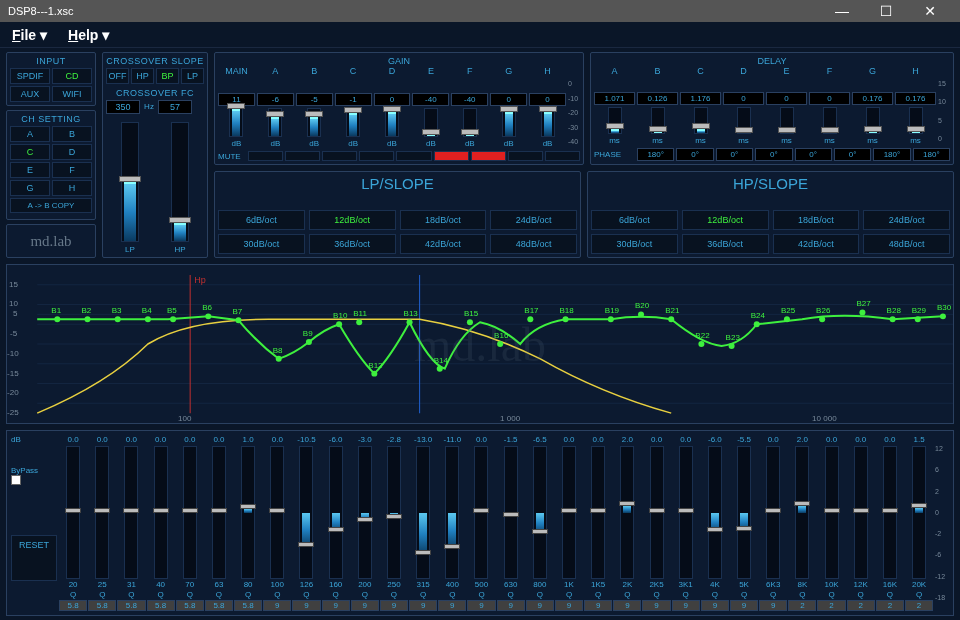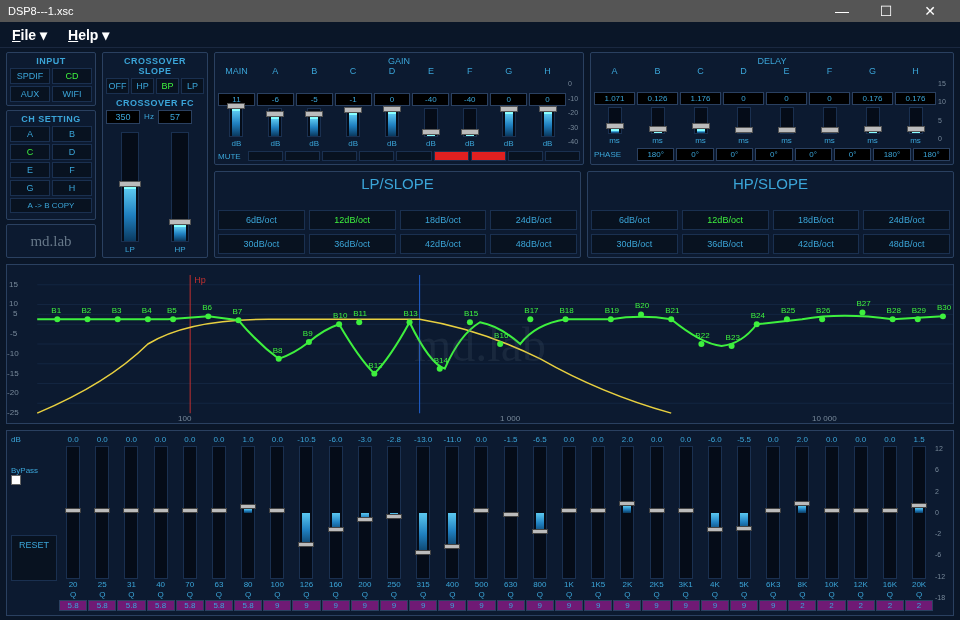--- a/index.html
+++ b/index.html
@@ -9,21 +9,21 @@
 .tbtn{width:44px;text-align:center;color:#fff;font-size:14px;height:20px;line-height:20px}
 .menubar{height:26px;background:#0a1628;display:flex;align-items:center;padding:0 6px;gap:9px;border-bottom:1px solid #1a2840}
 .mitem{color:#fff;font-size:14px;font-weight:bold;padding:2px 6px}
 .mitem span{text-decoration:underline}
 .app{background:#0a1628;padding:4px 6px;display:flex;flex-direction:column;gap:6px;height:572px}
 .row1{display:flex;gap:6px;height:206px}
 .col-left{width:90px;display:flex;flex-direction:column;gap:4px}
 .col-xover{width:106px}
 .col-gain{width:370px}
 .panel{border:1px solid #2a4060;background:#0c1a30;border-radius:2px;padding:3px}
-.phead{text-align:center;color:#3ba5d8;font-size:9px;font-weight:bold;letter-spacing:0.5px;margin-bottom:2px}
+.phead{text-align:center;color:#3ba5d8;font-size:9px;font-weight:normal;letter-spacing:0.5px;margin-bottom:2px}
 .btnrow{display:flex;gap:2px}
 .btn{flex:1;background:#081220;border:1px solid #1a3050;color:#3ba5d8;text-align:center;font-size:9px;padding:2px 0;cursor:pointer}
 .btn.on{color:#3ef03e}
 .btn.wide{font-size:8px}
 .chgrid{display:grid;grid-template-columns:1fr 1fr;gap:2px}
 .logo{border:1px solid #2a4060;background:#0c1a30;border-radius:2px;height:34px;display:flex;align-items:center;justify-content:center;color:#678;font-size:15px;font-family:serif}
 .xover-body{display:flex;flex-direction:column;height:100%}
 .xo-fc{display:flex;gap:6px;justify-content:center;flex:1;margin-top:4px}
 .xo-slide-col{display:flex;flex-direction:column;align-items:center;width:44px}
 .xo-val{background:#000;border:1px solid #2a4060;color:#3ba5d8;width:34px;text-align:center;font-size:9px;padding:1px 0;margin-bottom:2px}
@@ -52,21 +52,21 @@
 .graph svg{width:100%;height:100%}
 .eq-panel{border:1px solid #2a4060;background:#0c1a30;flex:1;padding:4px;display:flex;gap:2px}
 .eq-left{width:46px;display:flex;flex-direction:column;gap:6px;font-size:8px;color:#3ba5d8}
 .eq-bands{flex:1;display:flex;gap:1px}
 .eqb{flex:1;display:flex;flex-direction:column;align-items:center;gap:1px}
 .eqv{color:#3ba5d8;font-size:8px;height:10px}
 .eq-slider{flex:1;width:14px;background:#050c18;border:1px solid #1a3050;position:relative}
 .eq-slider .fill{position:absolute;left:2px;right:2px;background:linear-gradient(to top,#0a3a60,#2080c0,#5bc8f0)}
 .eq-slider .thumb{position:absolute;left:-2px;right:-2px;height:5px;background:#bbb;border:1px solid #444}
 .eq-freq{color:#3ba5d8;font-size:8px;height:9px}
-.eq-q{background:#701a75;border:1px solid #2a4060;color:#3ba5d8;width:100%;text-align:center;font-size:8px}
+.eq-q{background:#404040;border:1px solid #2a4060;color:#3ba5d8;width:100%;text-align:center;font-size:8px}
 .eq-scale{width:14px;font-size:7px;color:#789;display:flex;flex-direction:column;justify-content:space-between;padding:10px 0}
 .bypass-box{width:10px;height:10px;background:#fff;border:1px solid #666;display:inline-block}
 .right-stack{display:flex;flex-direction:column;gap:4px;flex:1}
 .top-sliders{display:flex;gap:6px;flex:1}
 .col-rt{flex:1;display:flex;flex-direction:column}
 .phase-row{display:flex;align-items:center;gap:15px;margin-top:2px}
 .watermark{position:absolute;top:50%;left:50%;transform:translate(-50%,-50%);font-size:48px;color:rgba(100,120,140,0.15);font-family:serif}
 </style>
 </head>
 <body>

